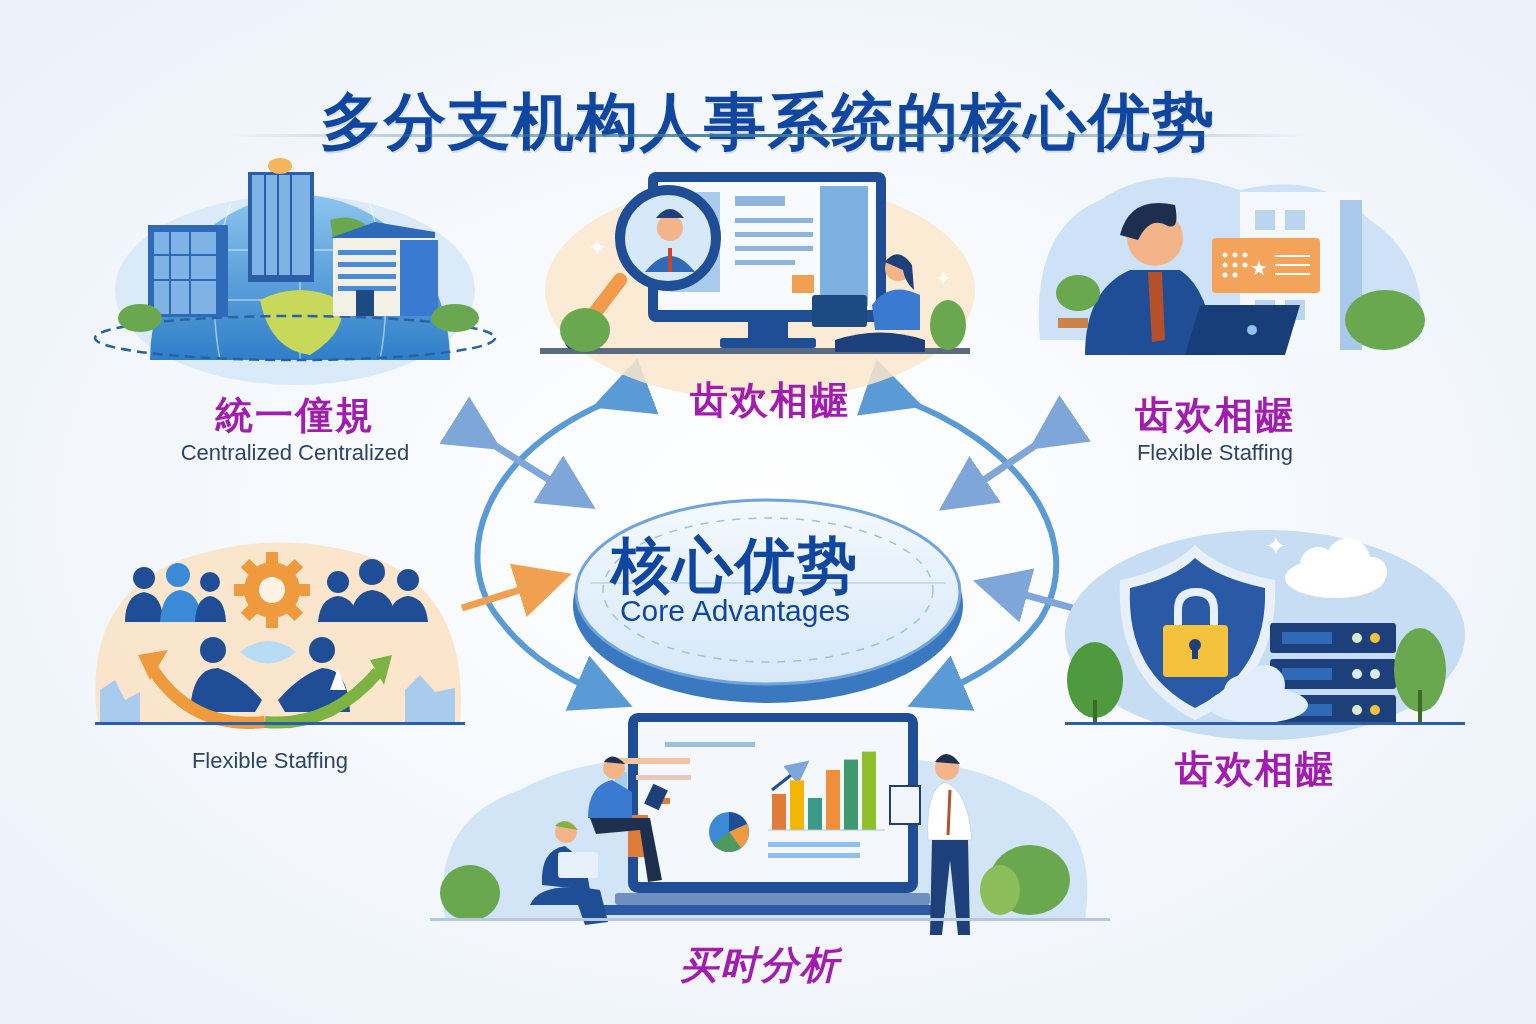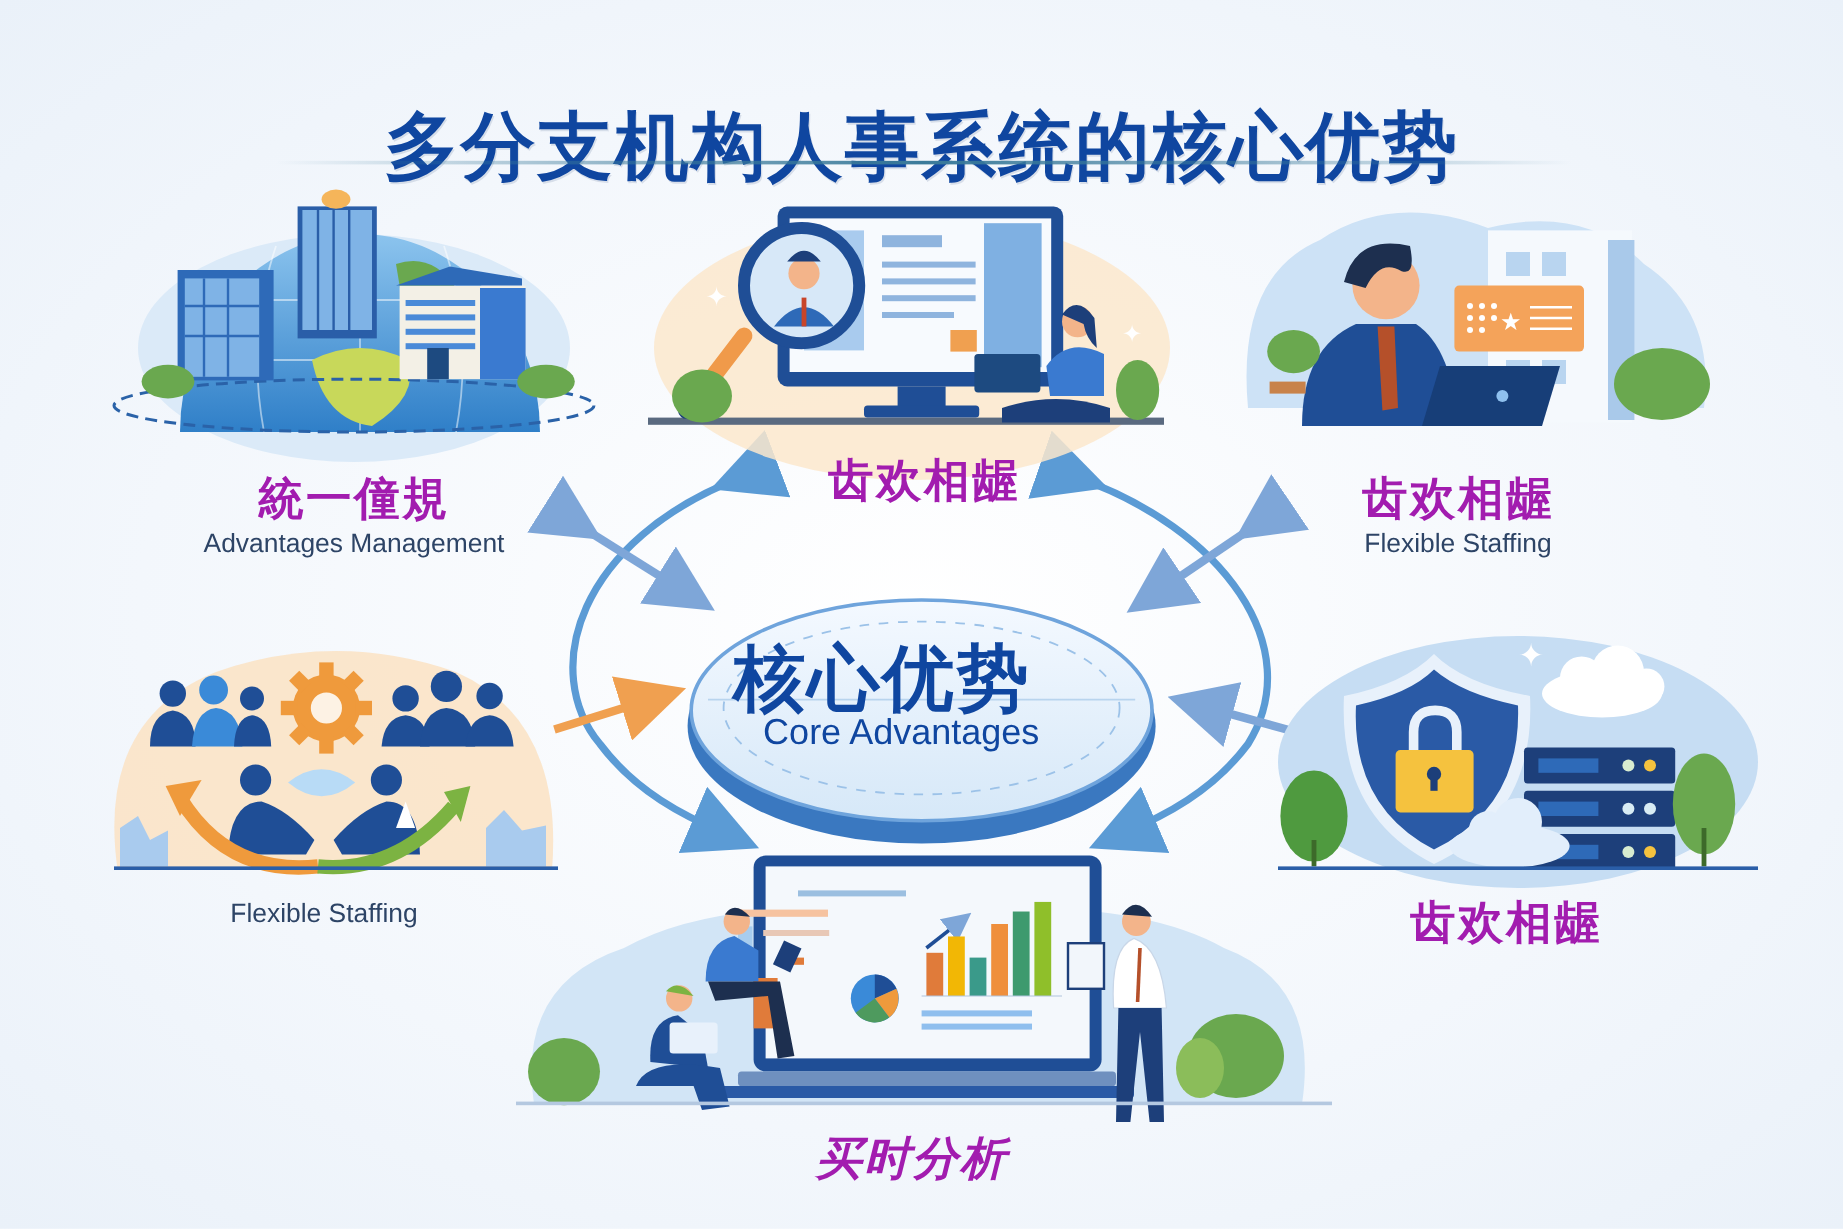--- a/index.html
+++ b/index.html
@@ -21,21 +21,21 @@
     }
     .scene { position: absolute; left: 0; top: 0; width: 1536px; height: 1024px; }
     .label { position: absolute; text-align: center; }
     .label .zh { font-size: 38px; font-weight: bold; color: #a21caf; line-height: 46px; letter-spacing: 2px; }
     .label .en { font-size: 22px; color: #2d4466; line-height: 30px; font-family: "Liberation Sans", "DejaVu Sans", sans-serif; }
     .center {
       position: absolute; left: 540px; top: 500px; width: 390px; height: 190px;
       text-align: center;
     }
     .center .zh { position: absolute; left: 0; top: 26px; width: 100%; font-size: 60px; font-weight: bold; color: #0f46a0; letter-spacing: 2px; }
-    .center .en { position: absolute; left: 0; top: 94px; width: 100%; font-size: 30px; color: #0f46a0; font-family: "Liberation Sans", "DejaVu Sans", sans-serif; margin-left: 16px; }
+    .center .en { position: absolute; left: 0; top: 94px; width: 100%; font-size: 30px; color: #0f46a0; font-family: "Liberation Sans", "DejaVu Sans", sans-serif; }
   </style>
 </head>
 <body>
 
 <div class="title">多分支机构人事系统的核心优势</div>
 <div class="title-rule"></div>
 
 <svg class="scene" viewBox="0 0 1536 1024" xmlns="http://www.w3.org/2000/svg">
   <defs>
     <marker id="ahBlue" markerWidth="10" markerHeight="10" refX="5" refY="5" orient="auto" markerUnits="strokeWidth">
@@ -377,21 +377,21 @@
   </g>
 </svg>
 
 <div class="center">
   <div class="zh">核心优势</div>
   <div class="en">Core Advantages</div>
 </div>
 
 <div class="label" style="left:130px; top:392px; width:330px;">
   <div class="zh">統一僮規</div>
-  <div class="en">Advantages Management</div>
+  <div class="en">Centralized Centralized</div>
 </div>
 
 <div class="label" style="left:620px; top:377px; width:300px;">
   <div class="zh">齿欢相龌</div>
 </div>
 
 <div class="label" style="left:1080px; top:392px; width:270px;">
   <div class="zh">齿欢相龌</div>
   <div class="en">Flexible Staffing</div>
 </div>

